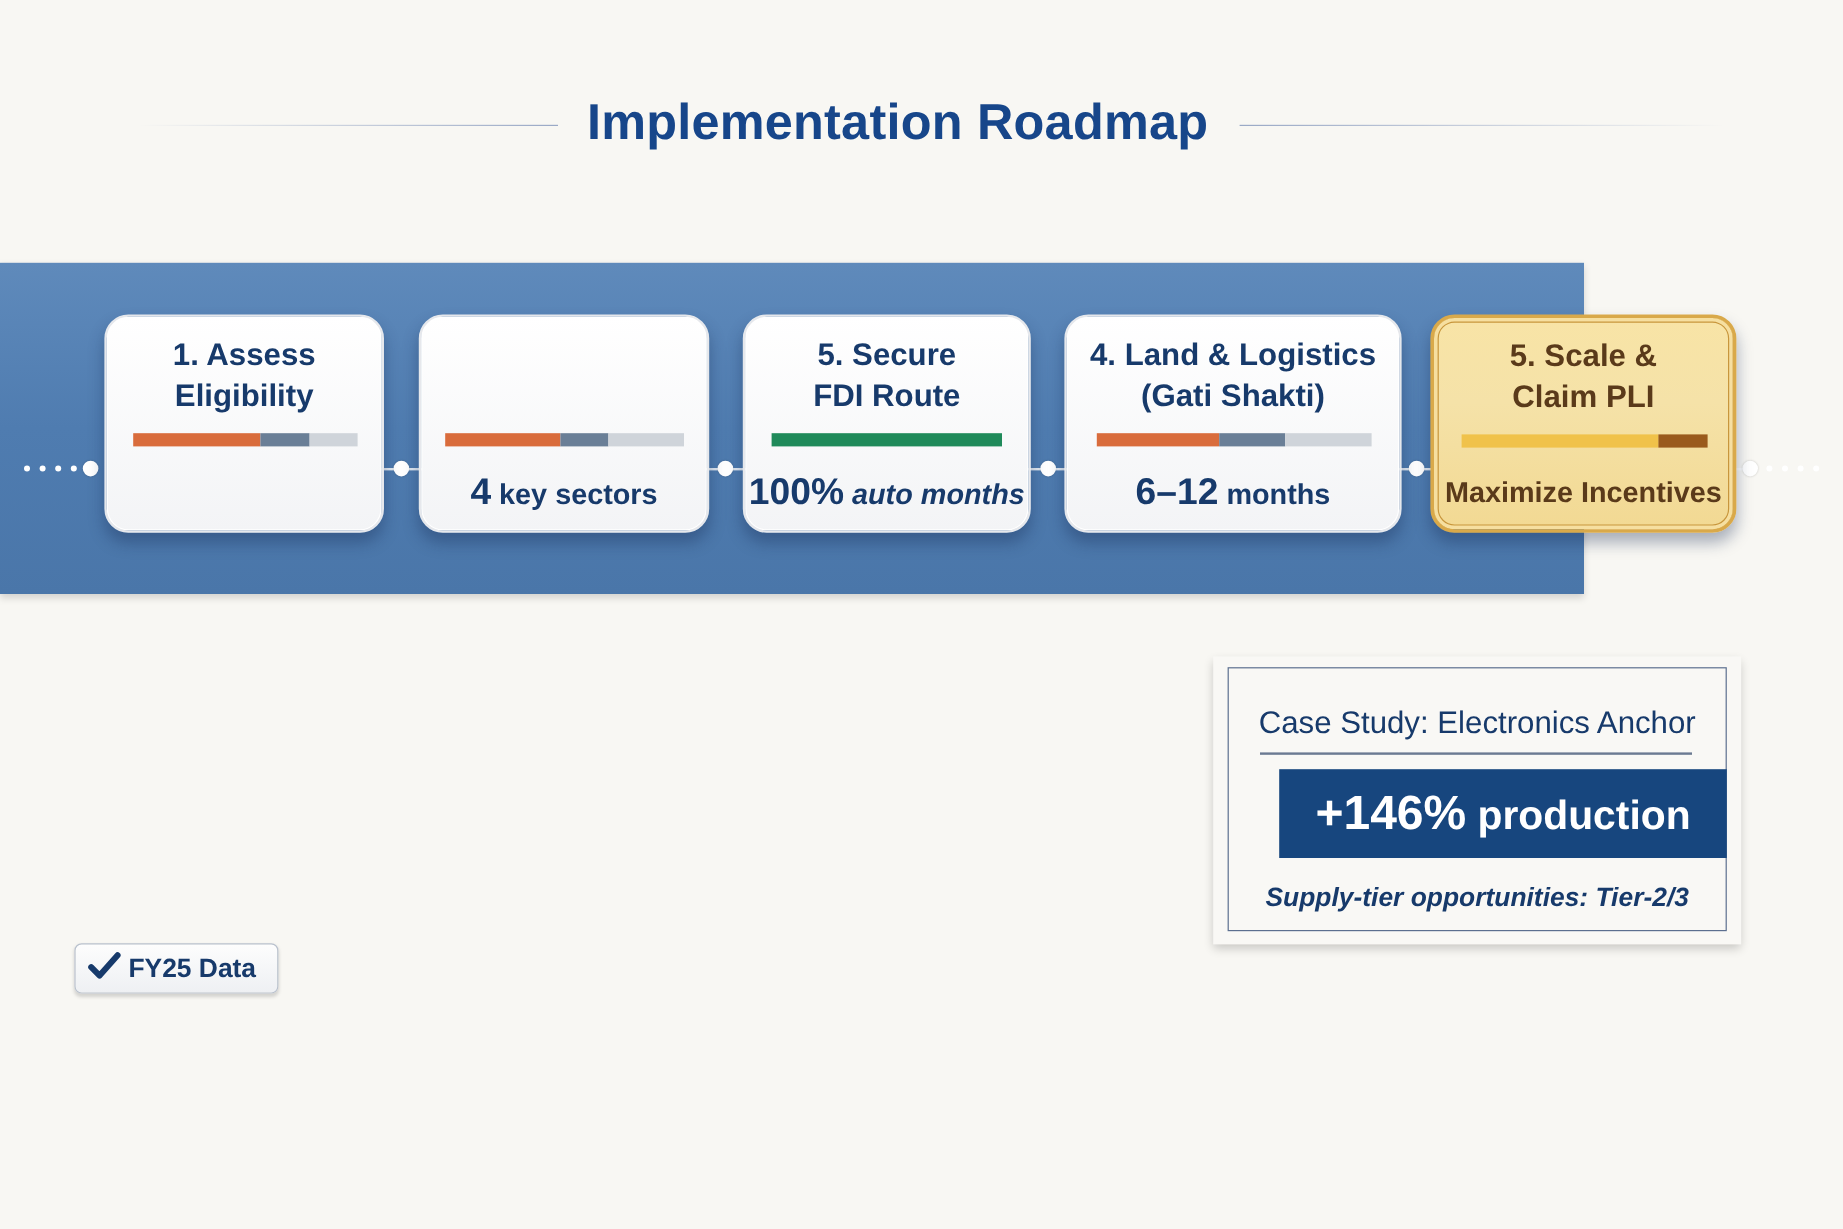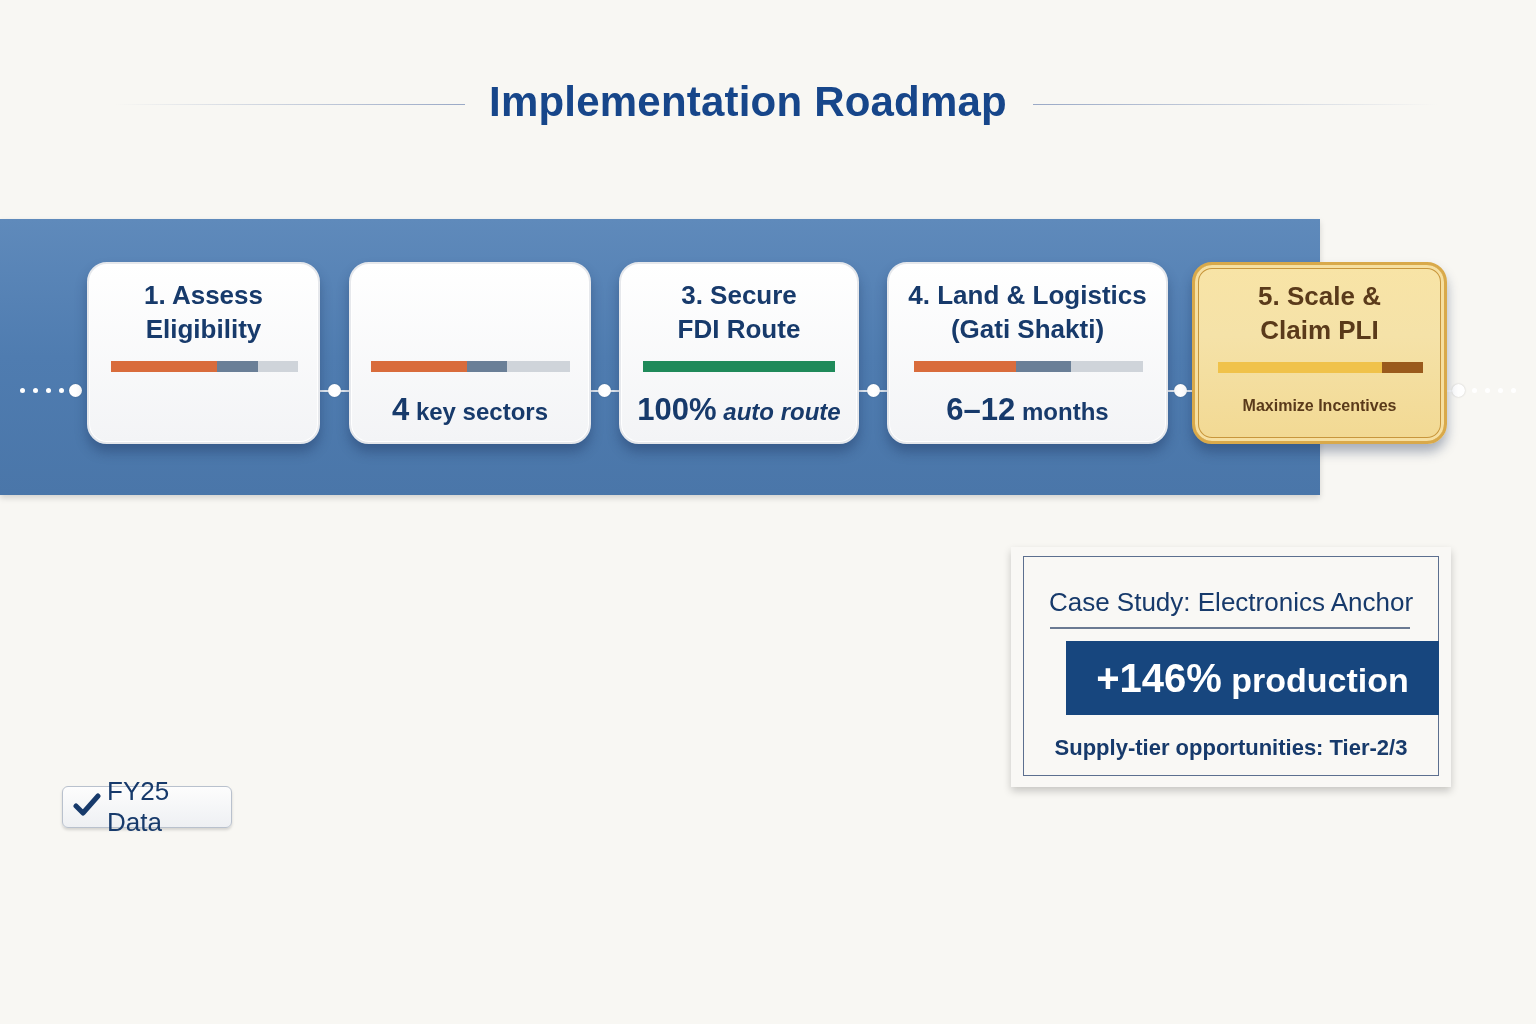--- a/index.html
+++ b/index.html
@@ -76,30 +76,30 @@
     font-size: 26px; font-weight: normal; color: #173a6b;
   }
   .case-rule { position: absolute; left: 26px; width: 360px; top: 70px; height: 1.5px; background: #6b7a92; }
   .case-band {
     position: absolute; left: -1px; right: -1px; top: 84px; height: 74px; background: #17467e;
     color: #fff; font-size: 40px; font-weight: bold; text-align: center; line-height: 74px; margin-left: 43px;
   }
   .case-band .rest { font-size: 34px; }
   .case-sub {
     position: absolute; left: 0; right: 0; top: 178px; text-align: center;
-    font-size: 22px; font-weight: bold; color: #173a6b;
+    font-size: 22px; font-weight: bold; color: #173a6b; font-style: italic;
   }
   .badge {
     position: absolute; left: 62px; top: 786px; width: 170px; height: 42px;
     background: linear-gradient(180deg, #fdfdfd, #eef0f3);
     border: 1.5px solid #b9c1cd; border-radius: 6px;
     box-shadow: 0 2px 3px rgba(0,0,0,0.15);
     display: flex; align-items: center; padding-left: 10px; gap: 6px; cursor: pointer;
   }
-  .badge-label { font-size: 26px; font-weight: normal; color: #173a6b; }
+  .badge-label { font-size: 22px; font-weight: bold; color: #173a6b; }
 </style>
 </head>
 <body>
 
 <div class="title-row">
   <div class="title-line left"></div>
   <div class="title">Implementation Roadmap</div>
   <div class="title-line right"></div>
 </div>
 
@@ -145,28 +145,28 @@
         <span style="width: 40px; background: rgb(106, 127, 151);"></span>
         <span style="width: 63px; background: rgb(207, 212, 218);"></span>
       </div>
     <div class="card-value">
       <span class="big">4</span><span> key sectors</span>
     </div>
   </div>
 
   <div class="card" style="left:619px; width:240px">
     <div class="card-title">
-      <div>3. Secure</div>
+      <div>5. Secure</div>
       <div>FDI Route</div>
     </div>
     <div class="bar" style="left:22px">
         <span style="width: 192px; background: rgb(31, 138, 90);"></span>
       </div>
     <div class="card-value">
-      <span class="big">100%</span><span class="it"> auto route</span>
+      <span class="big">100%</span><span class="it"> auto months</span>
     </div>
   </div>
 
   <div class="card" style="left:887px; width:281px">
     <div class="card-title">
       <div>4. Land &amp; Logistics</div>
       <div style="font-weight:bold">(Gati Shakti)</div>
     </div>
     <div class="bar" style="left:25px">
         <span style="width: 102px; background: rgb(217, 108, 60);"></span>
@@ -180,21 +180,21 @@
 
   <div class="card gold" style="left:1192px; width:255px">
     <div class="card-title">
       <div>5. Scale &amp;</div>
       <div>Claim PLI</div>
     </div>
     <div class="bar" style="left:23px">
         <span style="width: 164px; background: rgb(240, 194, 74);"></span>
         <span style="width: 41px; background: rgb(154, 90, 28);"></span>
       </div>
-    <div class="card-value" style="font-size:16px; top:132px">
+    <div class="card-value" style="font-size:24px; top:132px">
       <span></span><span>Maximize Incentives</span>
     </div>
   </div>
 </div>
 
 <div class="case">
   <div class="case-frame">
     <div class="case-title">Case Study: Electronics Anchor</div>
     <div class="case-rule"></div>
     <div class="case-band">

